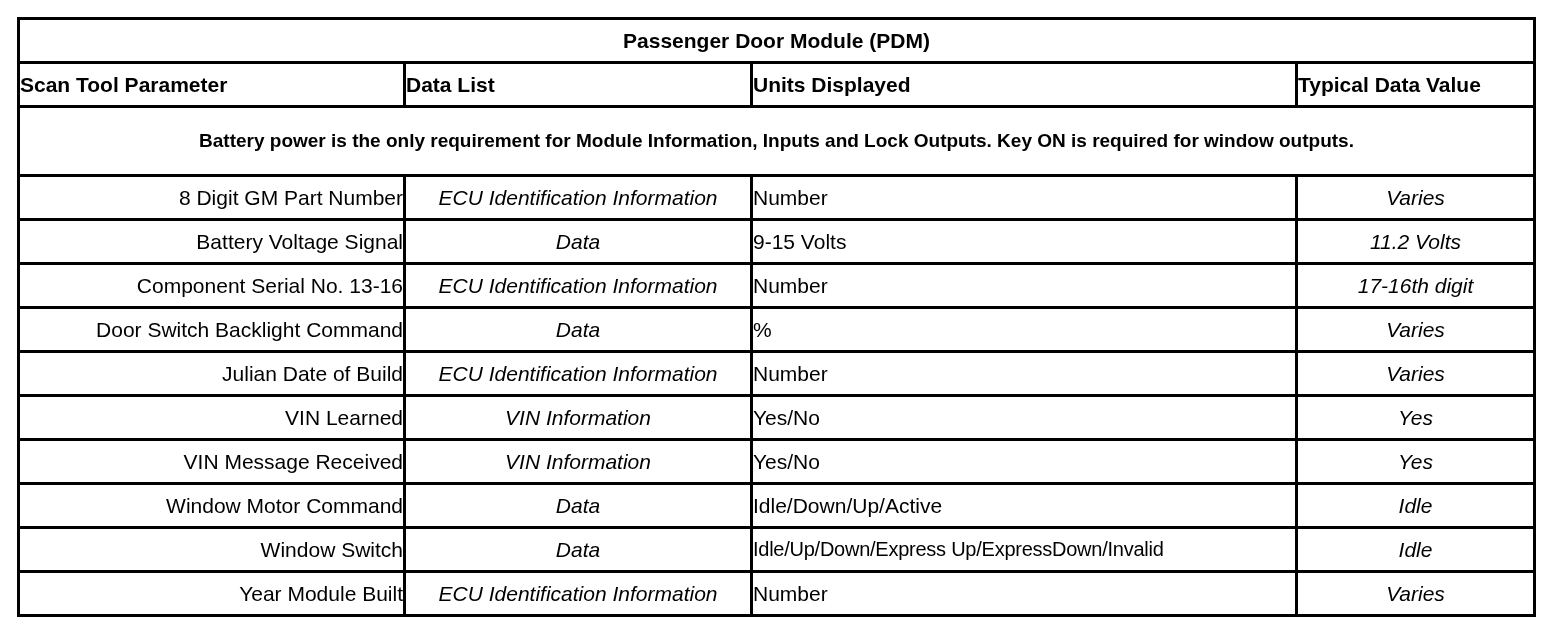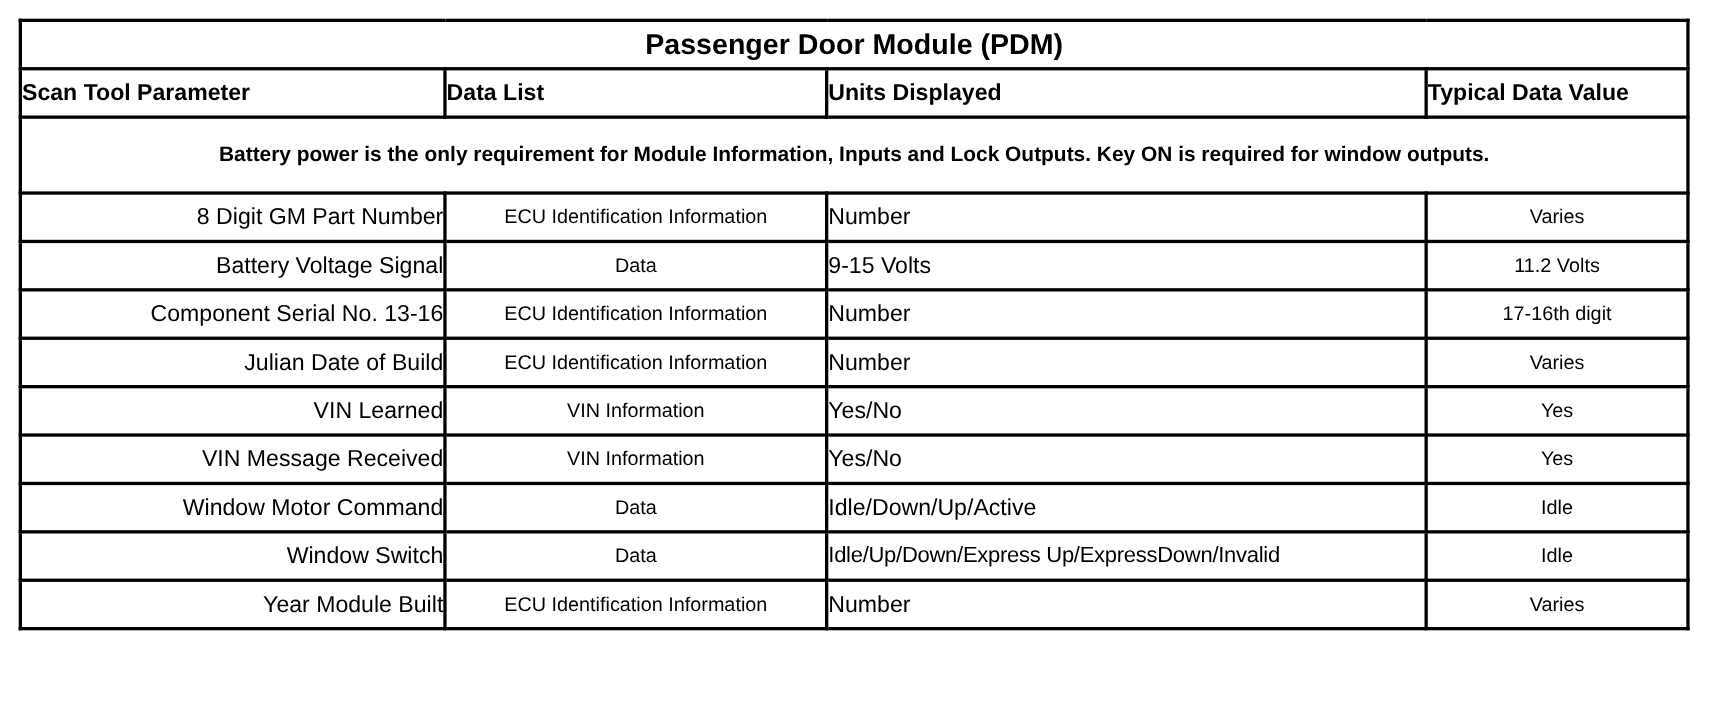--- a/index.html
+++ b/index.html
@@ -46,21 +46,21 @@
   
   col.c1 { width: 386px; }
   col.c2 { width: 347px; }
   col.c3 { width: 545px; }
   col.c4 { width: 238px; }
 
   .cell-title {
     height: 41px;
     text-align: center;
     font-weight: bold;
-    font-size: 26px;
+    font-size: 21px;
     line-height: 41px;
     white-space: nowrap;
     margin-left: 12px;
   }
 
   .cell-head {
     height: 41px;
     text-align: left;
     font-weight: bold;
     font-size: 21px;
@@ -83,24 +83,25 @@
     font-size: 21px;
     line-height: 41px;
     padding-left: 7px;
     white-space: nowrap;
     overflow: hidden;
   }
 
   .cell-center {
     height: 41px;
     text-align: center;
-    font-size: 18px;
-    line-height: 41px;
-    white-space: nowrap;
-    overflow: hidden;
+    font-size: 21px;
+    line-height: 41px;
+    white-space: nowrap;
+    overflow: hidden;
+    font-style: italic;
   }
 
   .cell-units {
     height: 41px;
     text-align: left;
     font-size: 21px;
     line-height: 41px;
     white-space: nowrap;
     overflow: hidden;
   }
@@ -148,20 +149,26 @@
           <td class="cell-units">9-15 Volts</td>
           <td class="cell-center">11.2 Volts</td>
         </tr>
         <tr>
           <td class="cell-param">Component Serial No. 13-16</td>
           <td class="cell-center">ECU Identification Information</td>
           <td class="cell-units">Number</td>
           <td class="cell-center">17-16th digit</td>
         </tr>
         <tr>
+          <td class="cell-param">Door Switch Backlight Command</td>
+          <td class="cell-center">Data</td>
+          <td class="cell-units">%</td>
+          <td class="cell-center">Varies</td>
+        </tr>
+        <tr>
           <td class="cell-param">Julian Date of Build</td>
           <td class="cell-center">ECU Identification Information</td>
           <td class="cell-units">Number</td>
           <td class="cell-center">Varies</td>
         </tr>
         <tr>
           <td class="cell-param">VIN Learned</td>
           <td class="cell-center">VIN Information</td>
           <td class="cell-units">Yes/No</td>
           <td class="cell-center">Yes</td>

